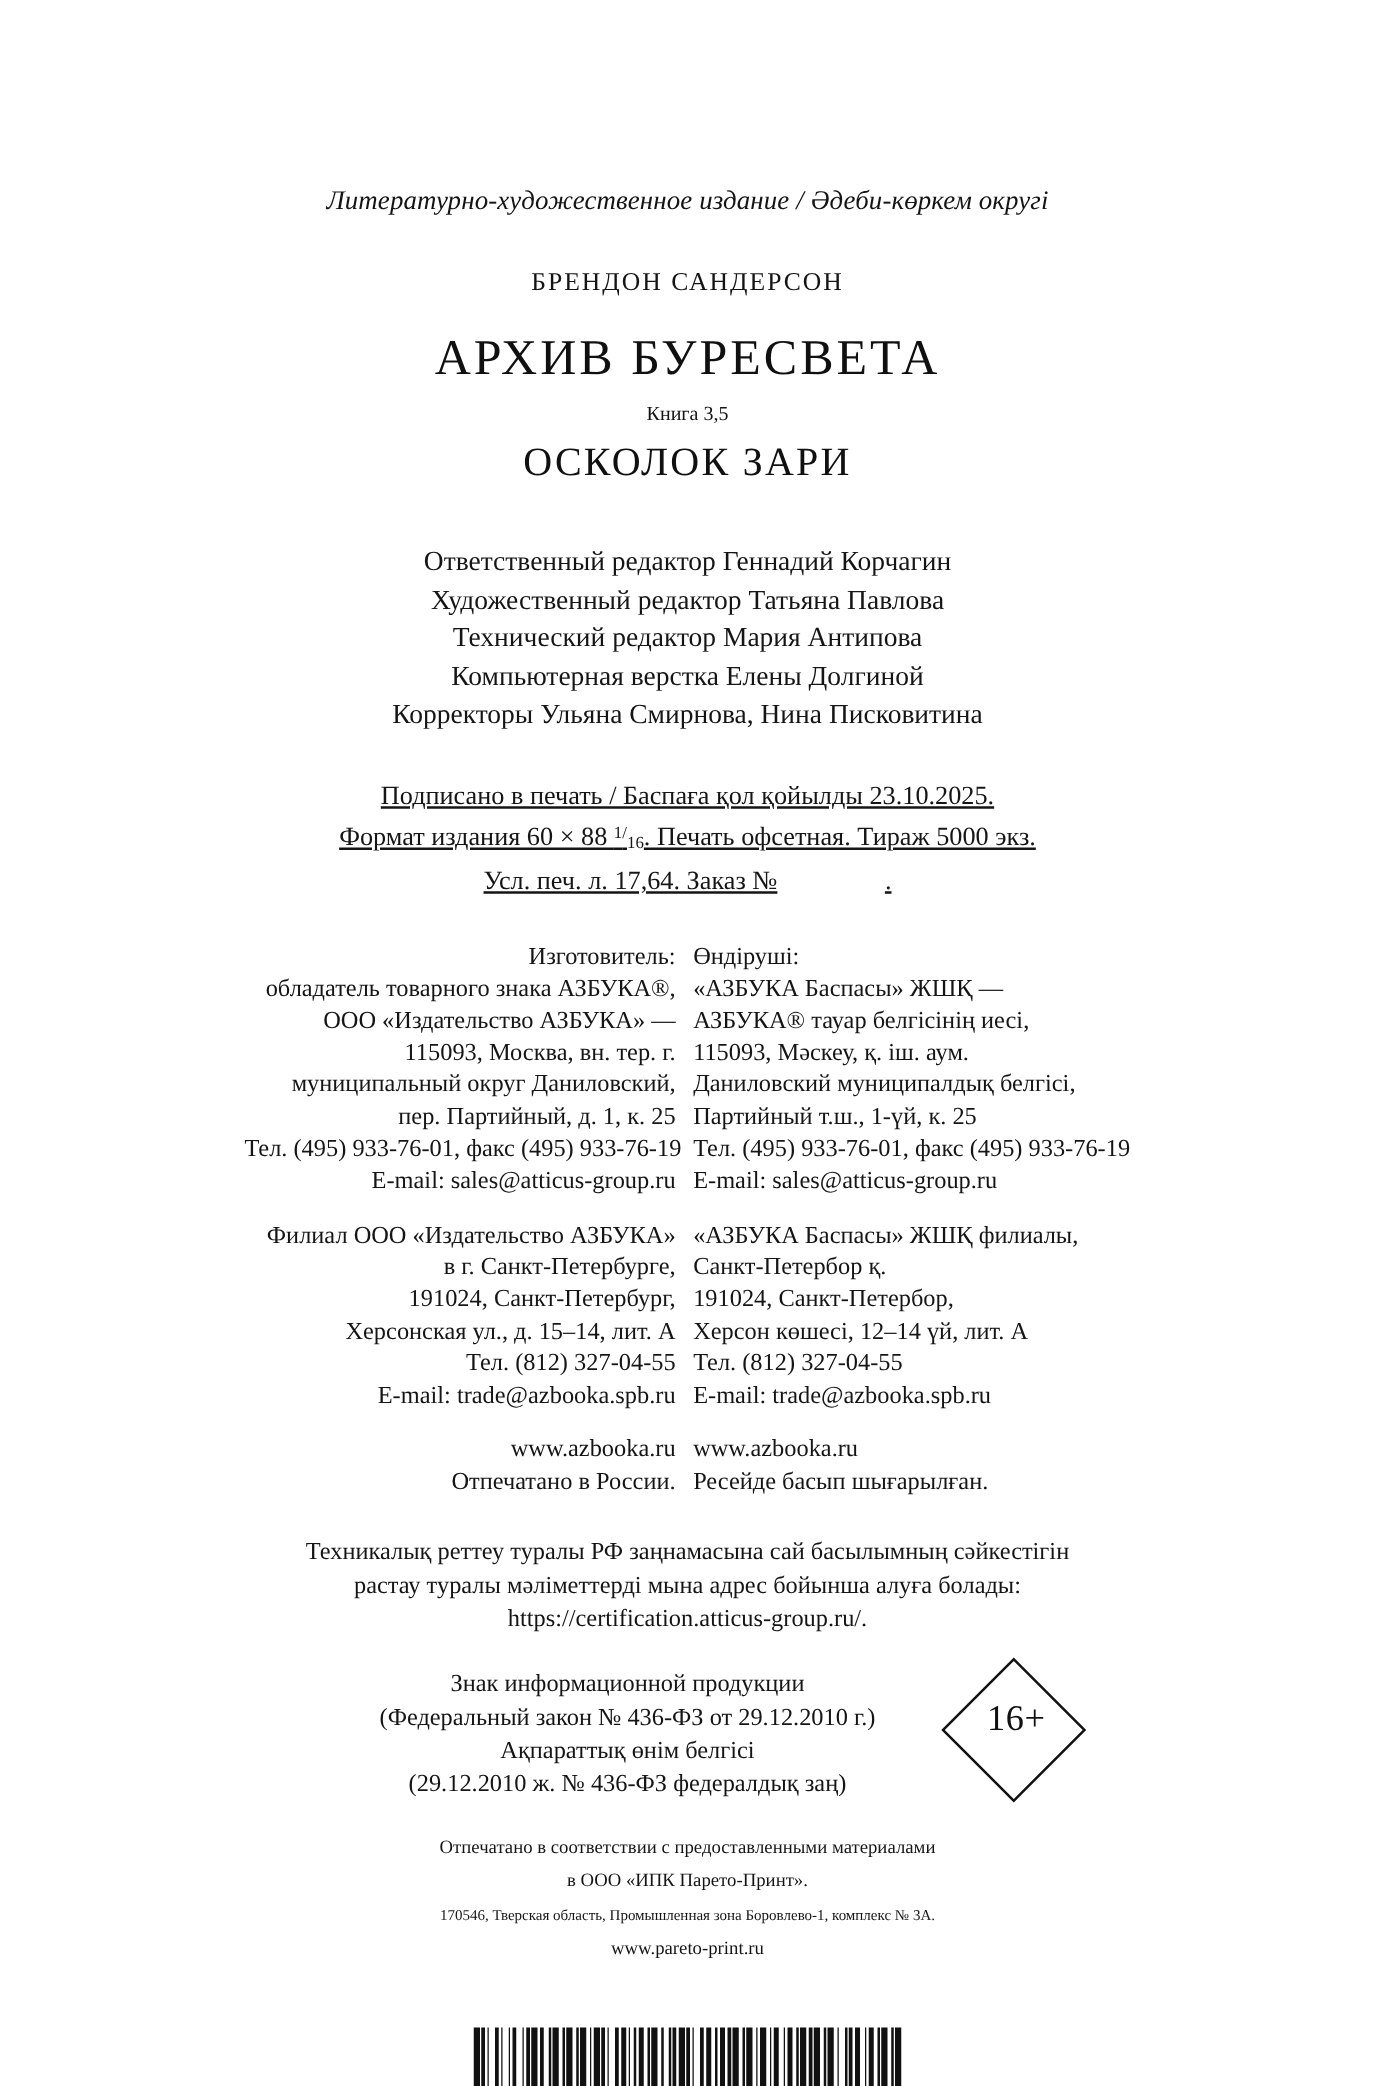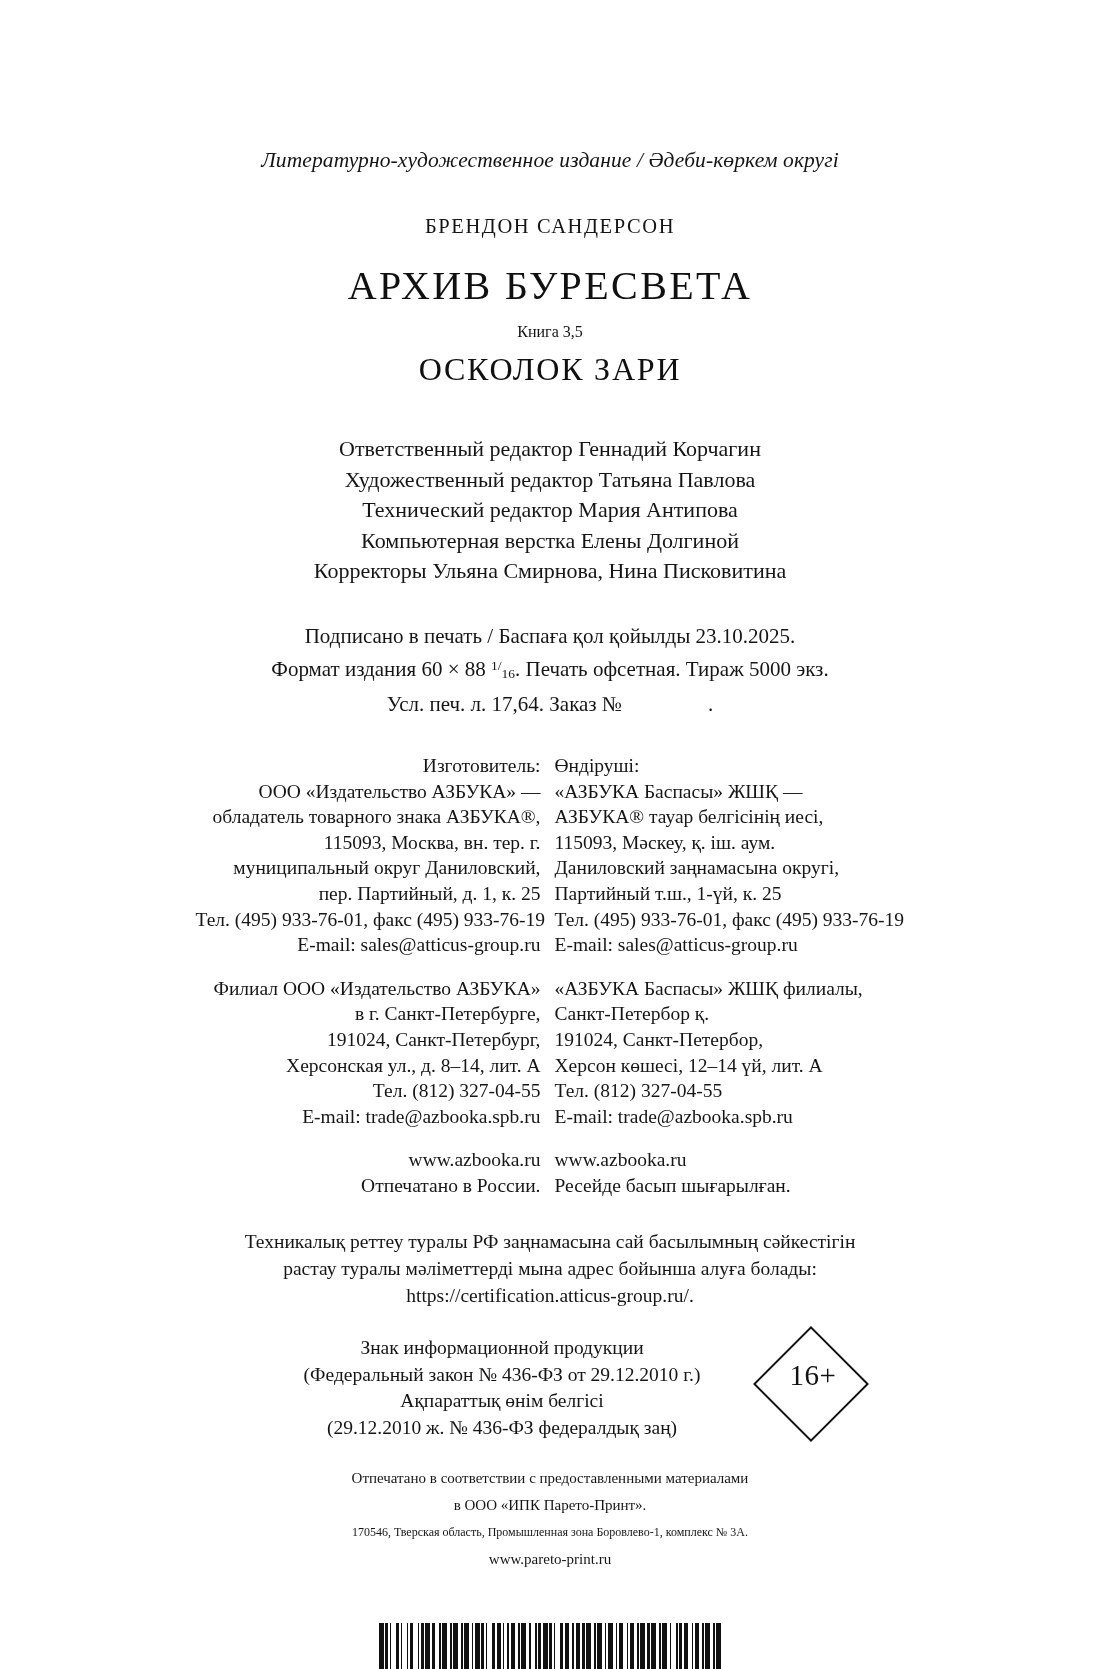--- a/index.html
+++ b/index.html
@@ -80,20 +80,21 @@
 
   
   .printdata {
     text-align: center;
     margin-top: 34px;
   }
   .printdata div {
     font-size: 21px;
     line-height: 30px;
     color: #151515;
+    text-decoration: underline;
   }
   .frac {
     font-size: 13.5px;
     vertical-align: 0.45em;
   }
   .frac-den {
     font-size: 13.5px;
     vertical-align: -0.18em;
   }
   .gap-order {
@@ -234,49 +235,49 @@
       <div>Подписано в печать / Баспаға қол қойылды 23.10.2025.</div>
       <div><span>Формат издания 60 × 88 </span><span class="frac">1</span><span class="frac">/</span><span class="frac-den">16</span><span>. Печать офсетная. Тираж 5000 экз.</span></div>
       <div><span>Усл. печ. л. 17,64. Заказ №</span><span class="gap-order"></span><span>.</span></div>
     </div>
 
     <div class="imprint">
 
       <div class="col col-ru">
         <div class="blk">
           <div>Изготовитель:</div>
+          <div>обладатель товарного знака АЗБУКА®,</div>
           <div>ООО «Издательство АЗБУКА» —</div>
-          <div>обладатель товарного знака АЗБУКА®,</div>
           <div>115093, Москва, вн. тер. г.</div>
           <div>муниципальный округ Даниловский,</div>
           <div>пер. Партийный, д. 1, к. 25</div>
           <div>Тел. (495) 933-76-01, факс (495) 933-76-19</div>
           <div>E-mail: sales@atticus-group.ru</div>
         </div>
         <div class="blk">
           <div>Филиал ООО «Издательство АЗБУКА»</div>
           <div>в г. Санкт-Петербурге,</div>
           <div>191024, Санкт-Петербург,</div>
-          <div>Херсонская ул., д. 8–14, лит. А</div>
+          <div>Херсонская ул., д. 15–14, лит. А</div>
           <div>Тел. (812) 327-04-55</div>
           <div>E-mail: trade@azbooka.spb.ru</div>
         </div>
         <div class="blk">
           <div>www.azbooka.ru</div>
           <div>Отпечатано в России.</div>
         </div>
       </div>
 
       <div class="col col-kk">
         <div class="blk">
           <div>Өндіруші:</div>
           <div>«АЗБУКА Баспасы» ЖШҚ —</div>
           <div>АЗБУКА® тауар белгісінің иесі,</div>
           <div>115093, Мәскеу, қ. іш. аум.</div>
-          <div>Даниловский заңнамасына округі,</div>
+          <div>Даниловский муниципалдық белгісі,</div>
           <div>Партийный т.ш., 1-үй, к. 25</div>
           <div>Тел. (495) 933-76-01, факс (495) 933-76-19</div>
           <div>E-mail: sales@atticus-group.ru</div>
         </div>
         <div class="blk">
           <div>«АЗБУКА Баспасы» ЖШҚ филиалы,</div>
           <div>Санкт-Петербор қ.</div>
           <div>191024, Санкт-Петербор,</div>
           <div>Херсон көшесі, 12–14 үй, лит. А</div>
           <div>Тел. (812) 327-04-55</div>

